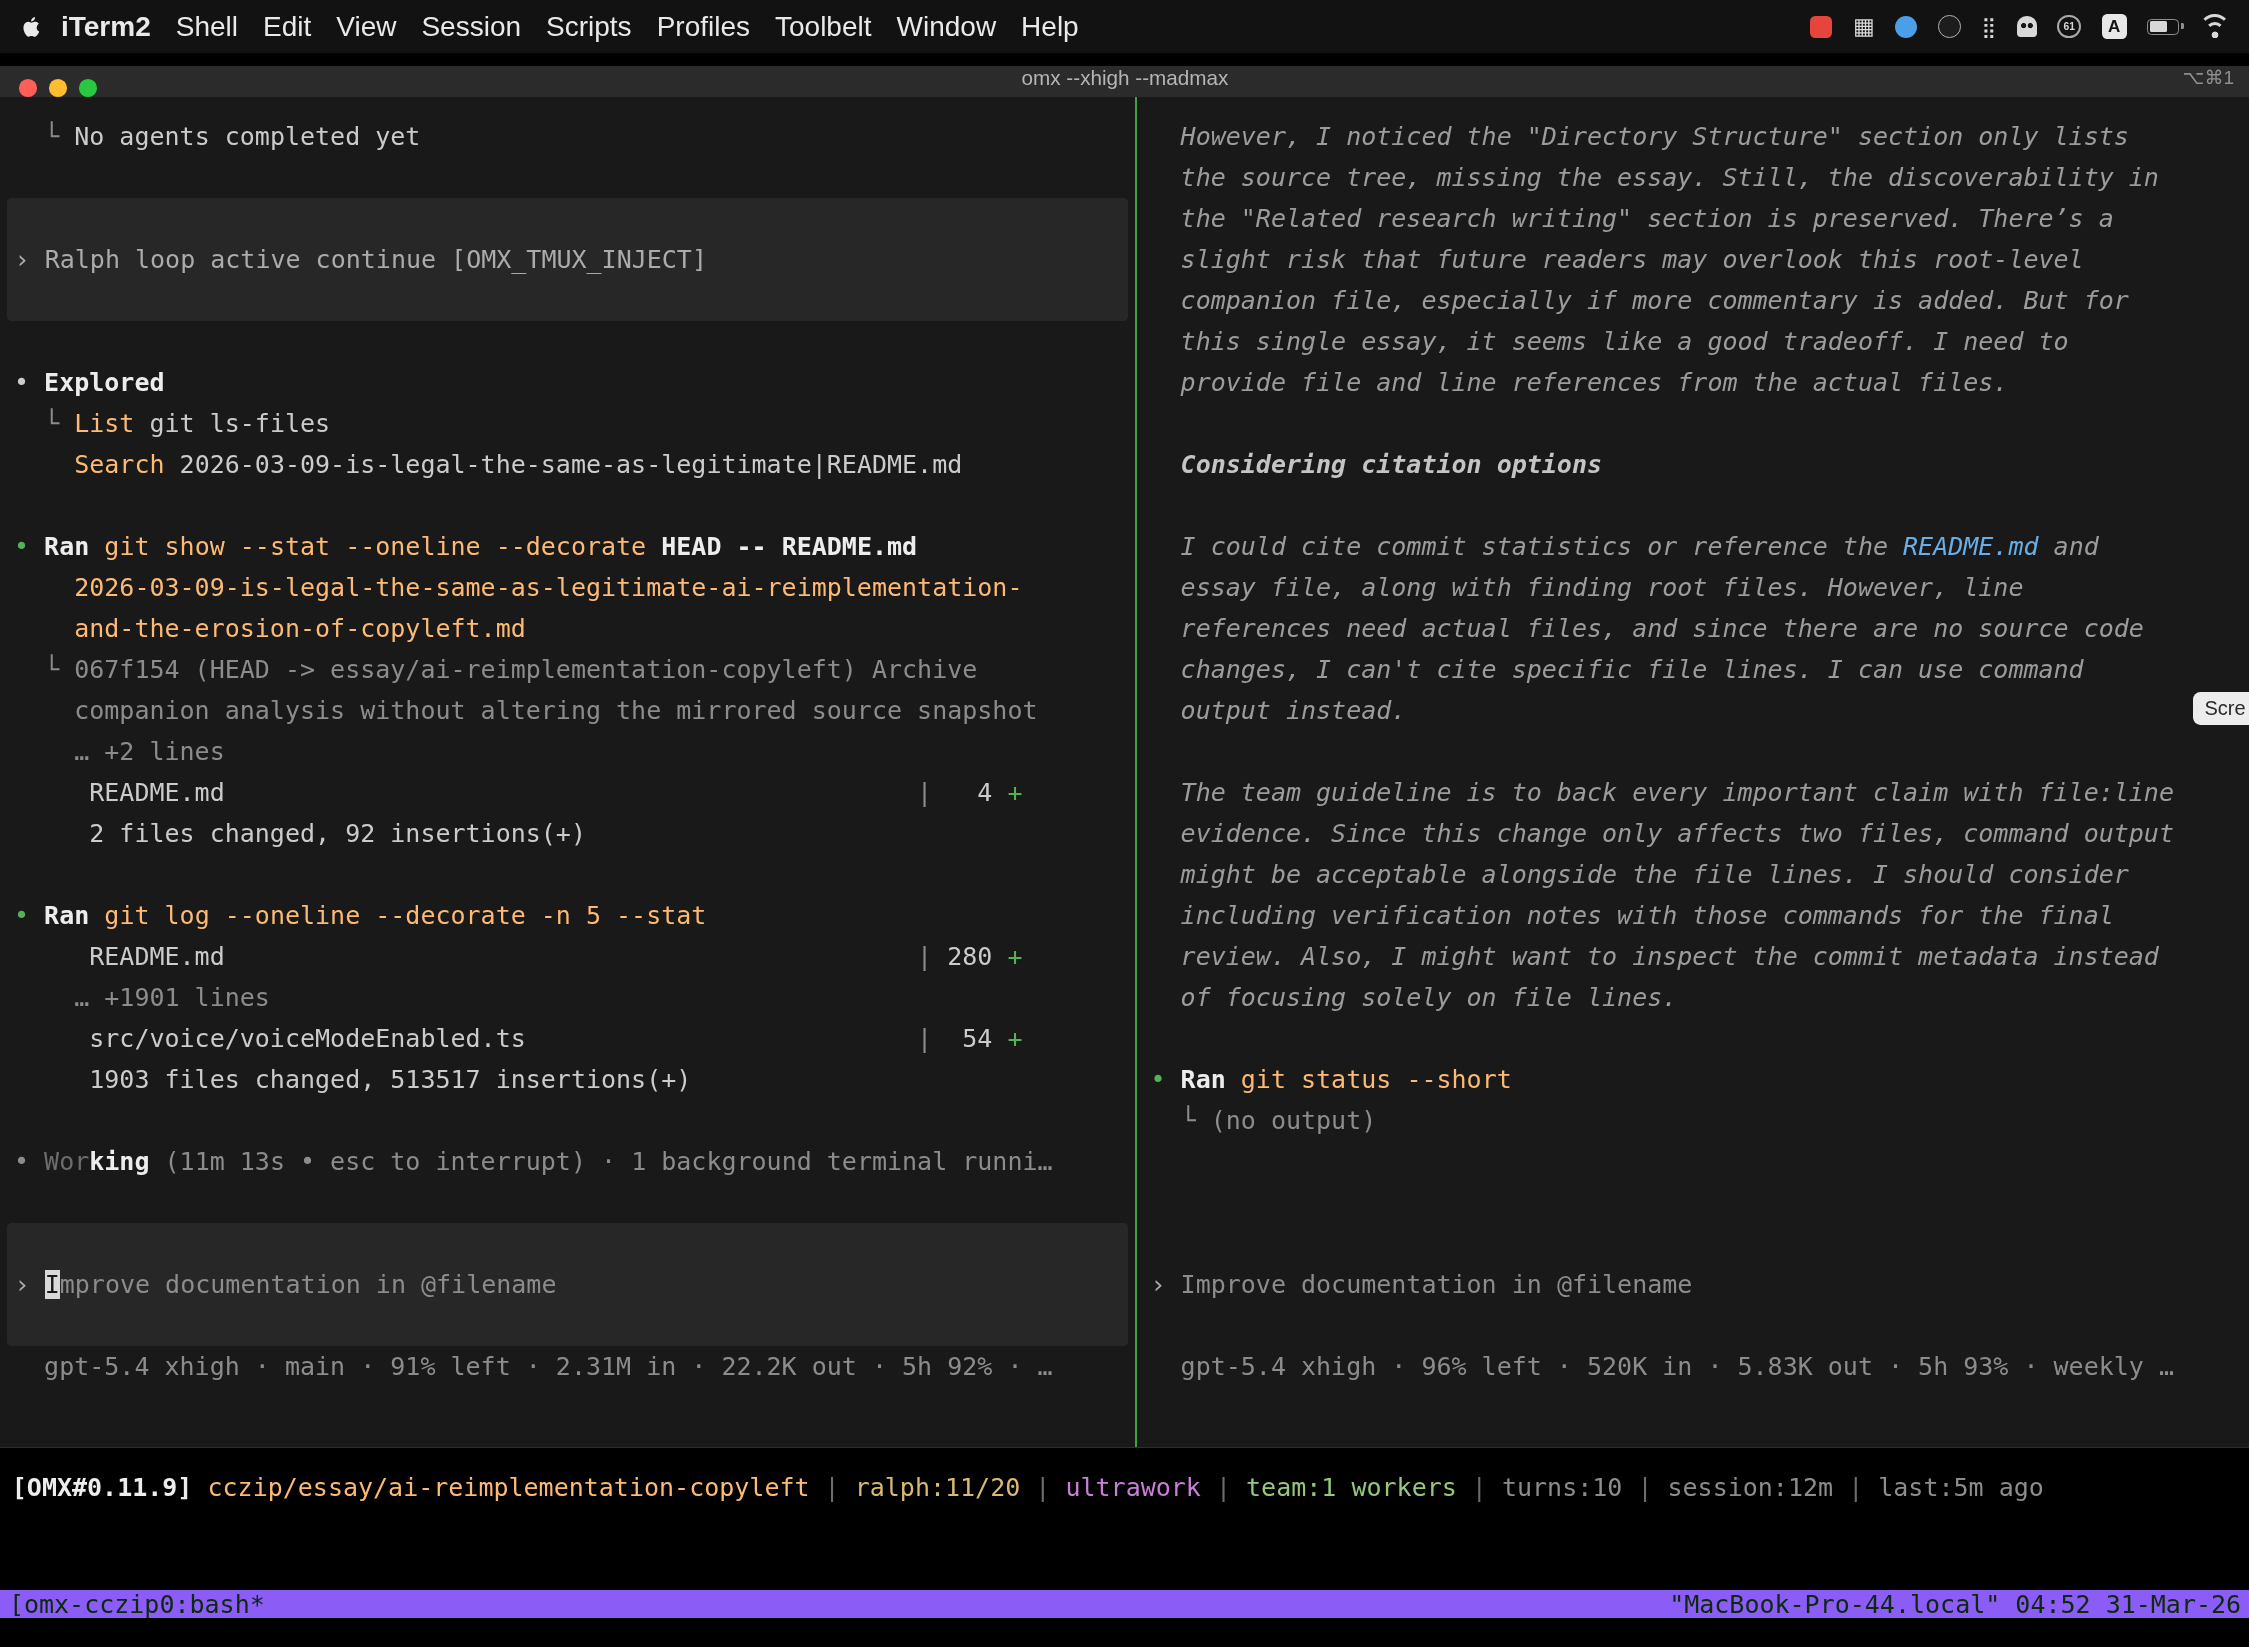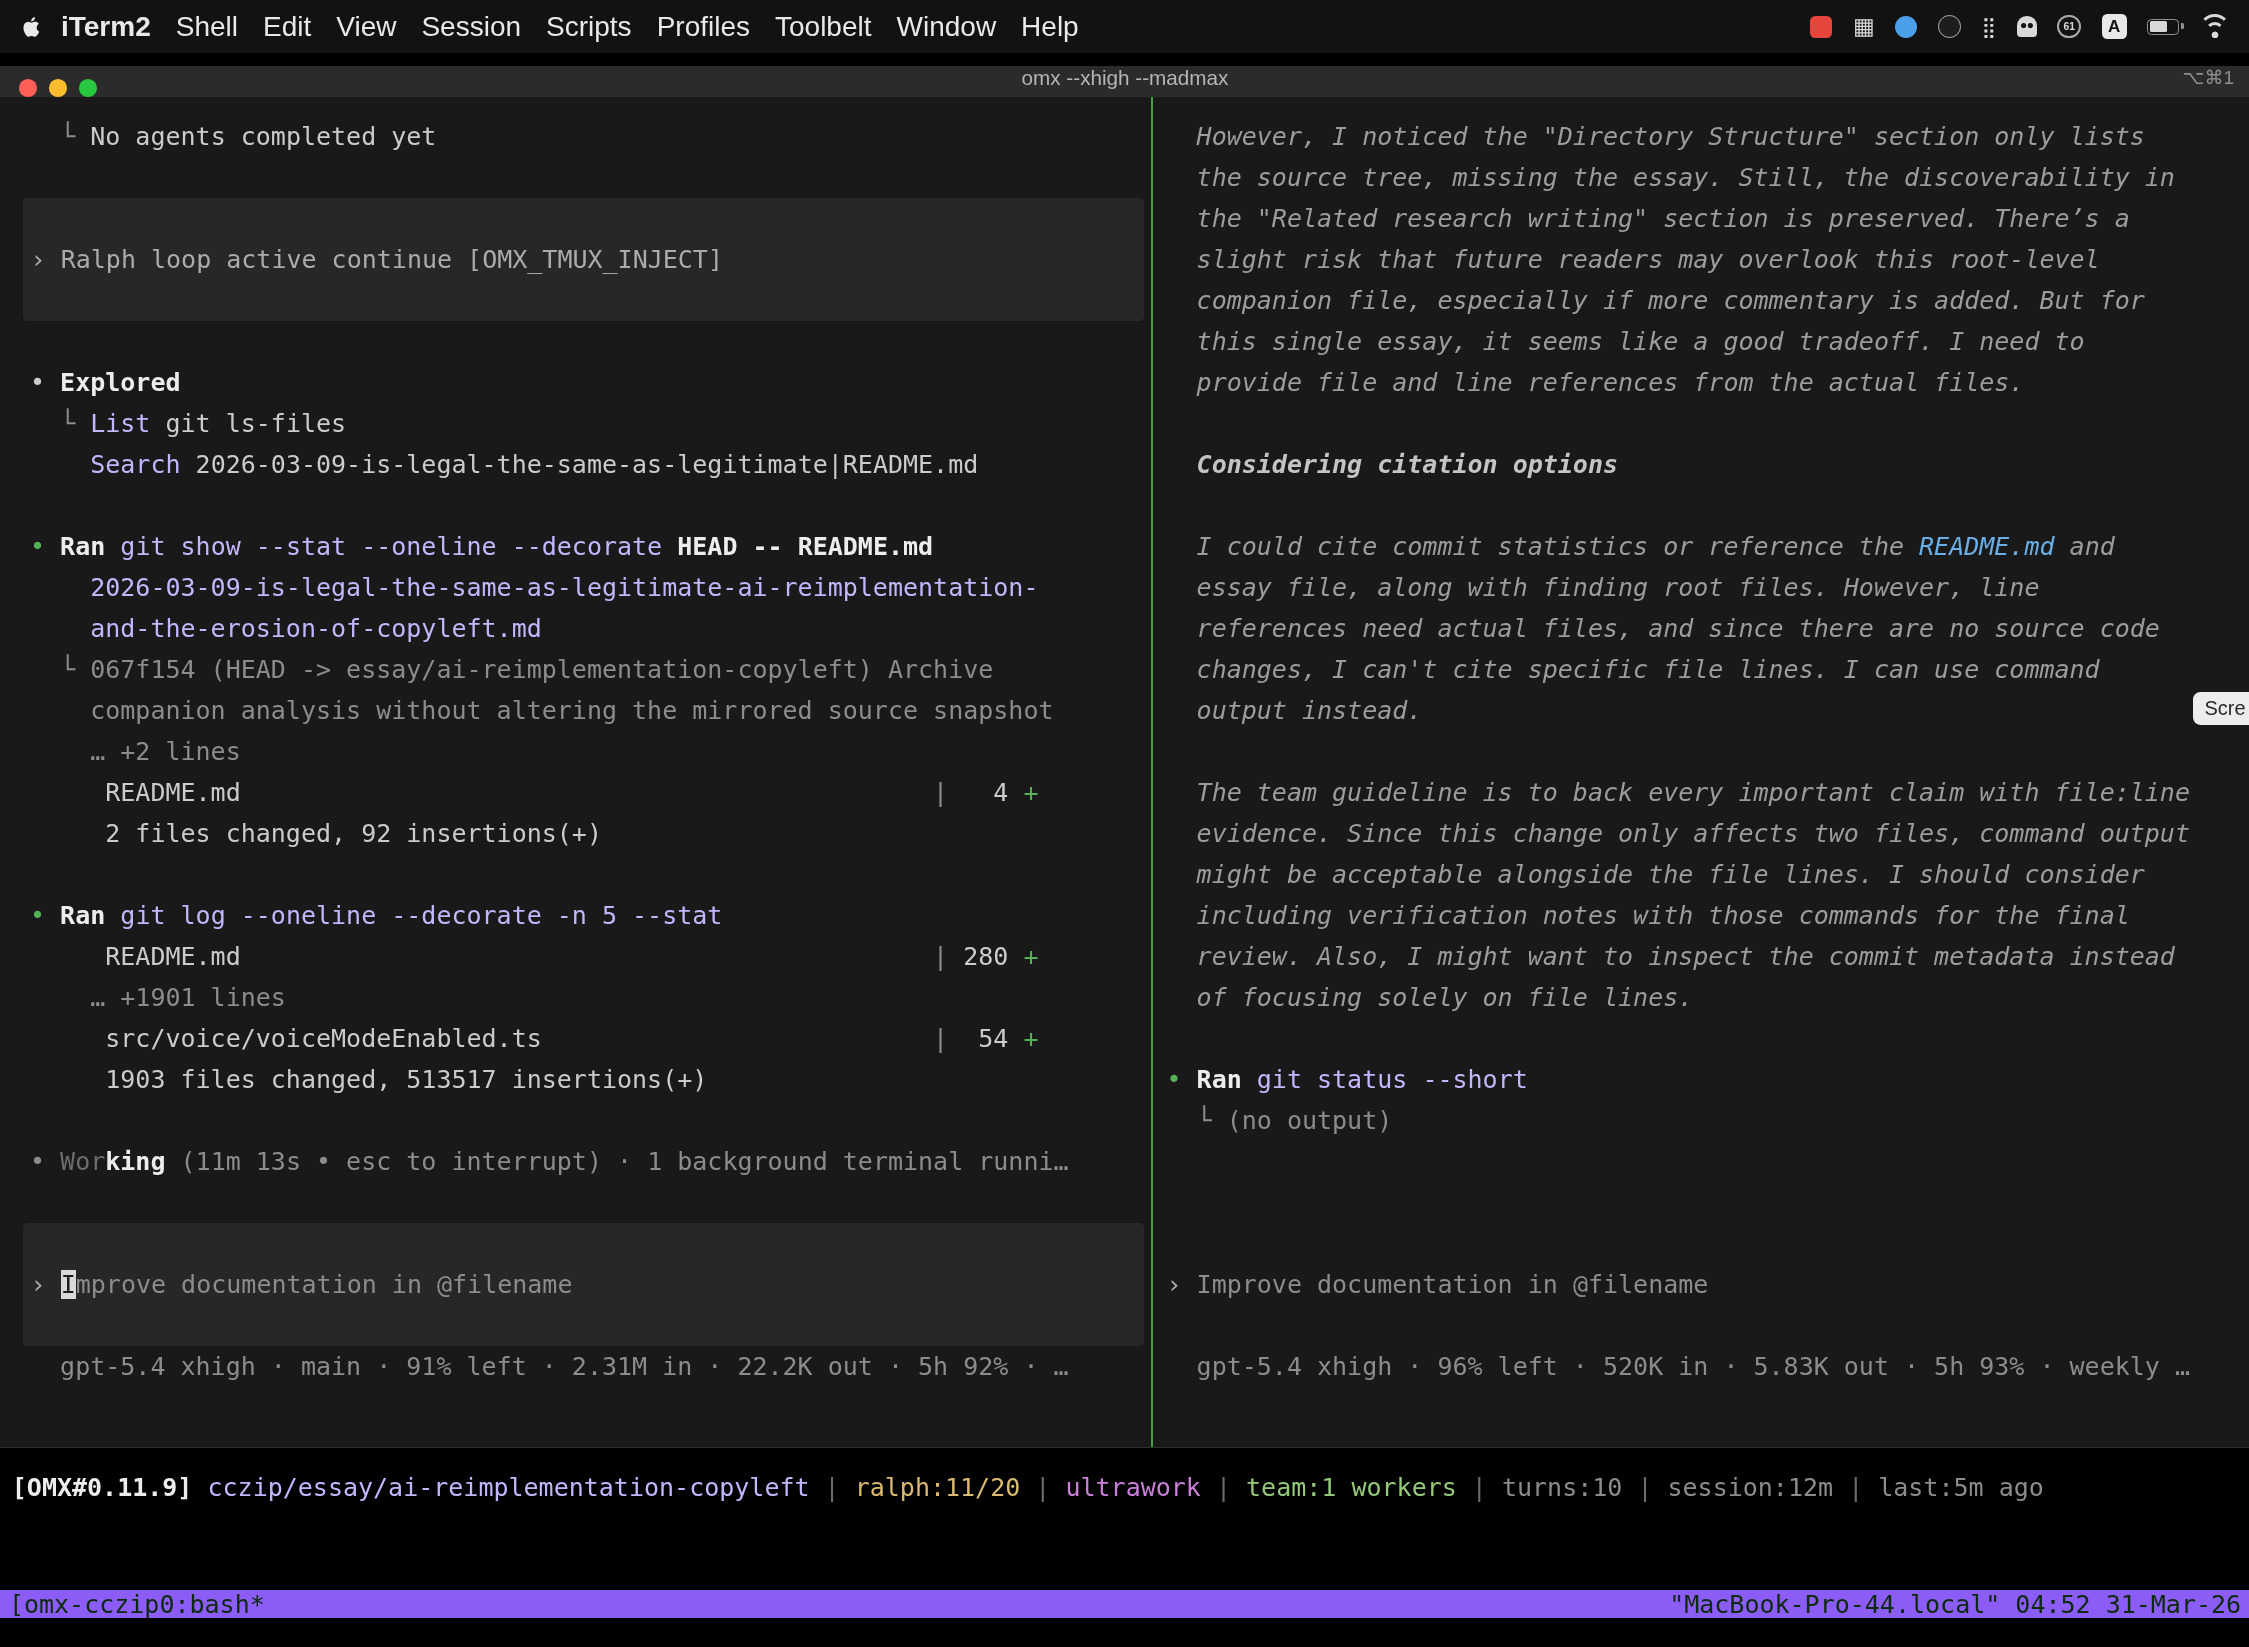--- a/index.html
+++ b/index.html
@@ -44,33 +44,33 @@
   .titlebar{position:absolute;top:66px;left:0;right:0;height:56px;background:#2b2b2b;
             border-bottom:0.7px solid #060606;box-sizing:border-box;}
   .lights{position:absolute;left:19px;top:13.3px;display:flex;gap:12.5px;}
   .light{width:17.7px;height:17.7px;border-radius:50%;}
   .l-close{background:#ff5f57;} .l-min{background:#febc2e;} .l-zoom{background:#28c840;}
   .wtitle{text-align:center;line-height:44px;color:#b5b5b5;font:400 20.7px "Liberation Sans",sans-serif;}
   .wshort{position:absolute;right:16px;top:0;line-height:44px;color:#8e8e8e;font:400 19px "Liberation Sans",sans-serif;}
 
   
   .terminal{position:absolute;top:97px;left:0;right:0;height:1351px;background:#191919;
-            display:flex;border-bottom:1.5px solid #2d2d2d;box-sizing:border-box;padding-left:16px;}
+            display:flex;border-bottom:1.5px solid #2d2d2d;box-sizing:border-box;}
   .pane{padding-top:19px;box-sizing:border-box;font-size:25px;line-height:41px;overflow:hidden;}
   .pane.left{width:1135px;}
   .divider{width:2.2px;background:#3da23d;}
   .pane.right{flex:1;position:relative;}
   .line{height:41px;white-space:pre;padding-left:14px;}
   .pane.right .line{padding-left:13.3px;}
   .tbox{background:#272727;border-radius:4.4px;margin:0 6.6px;padding:41px 0;}
   .tbox .line{padding-left:8px;}
 
   .seg{white-space:pre;}
   .sd{color:#8c8c8c;} .sdm{color:#6c6c6c;} .sf{color:#cbcbcb;}
-  .sw{color:#ededed;font-weight:700;} .sb{color:#c4b5fd;} .sg{color:#53b156;}
+  .sw{color:#ededed;font-weight:700;} .sb{color:#fdba74;} .sg{color:#53b156;}
   .spr{color:#ababab;} .scur{background:#d9d9d9;color:#191919;}
   .sit{color:#9c9c9c;font-style:italic;} .sitb{color:#c4c4c4;font-style:italic;font-weight:700;}
   .sitl{color:#69aee6;font-style:italic;}
   .sy{color:#d9ba70;} .sm{color:#c87fd8;} .sgr{color:#95c87b;}
 
   .chip{position:absolute;right:0;top:595px;background:#ededed;color:#2a2a2a;
         font:400 20px "Liberation Sans",sans-serif;padding:5.2px 4.4px 5.2px 11.8px;
         border-radius:7.4px 0 0 7.4px;}
 
   

